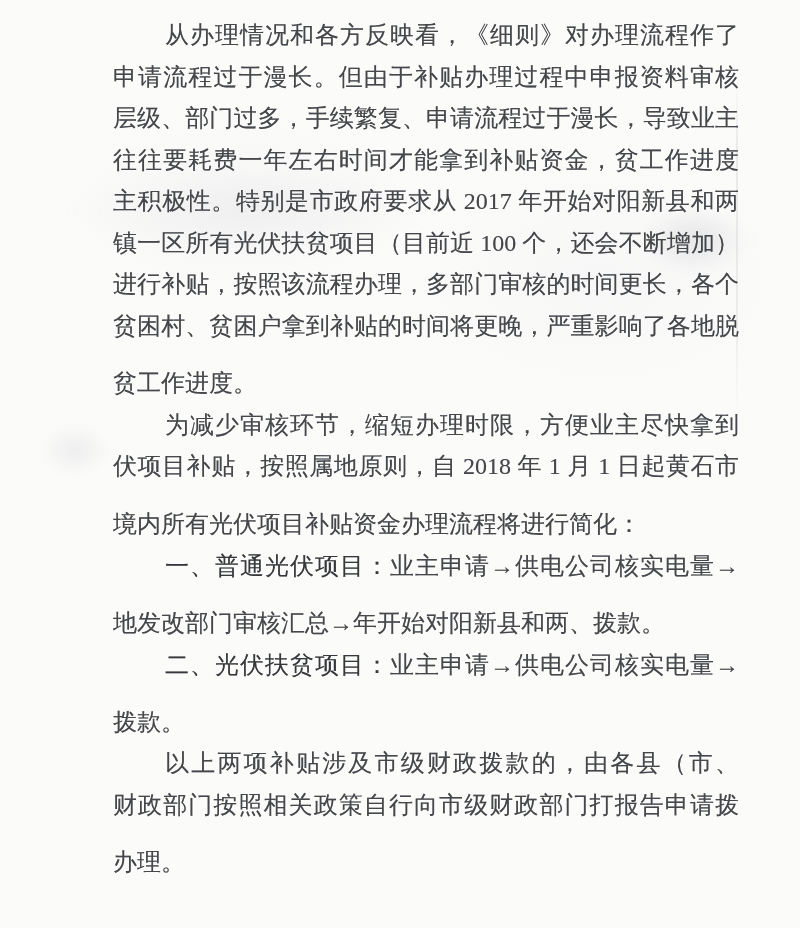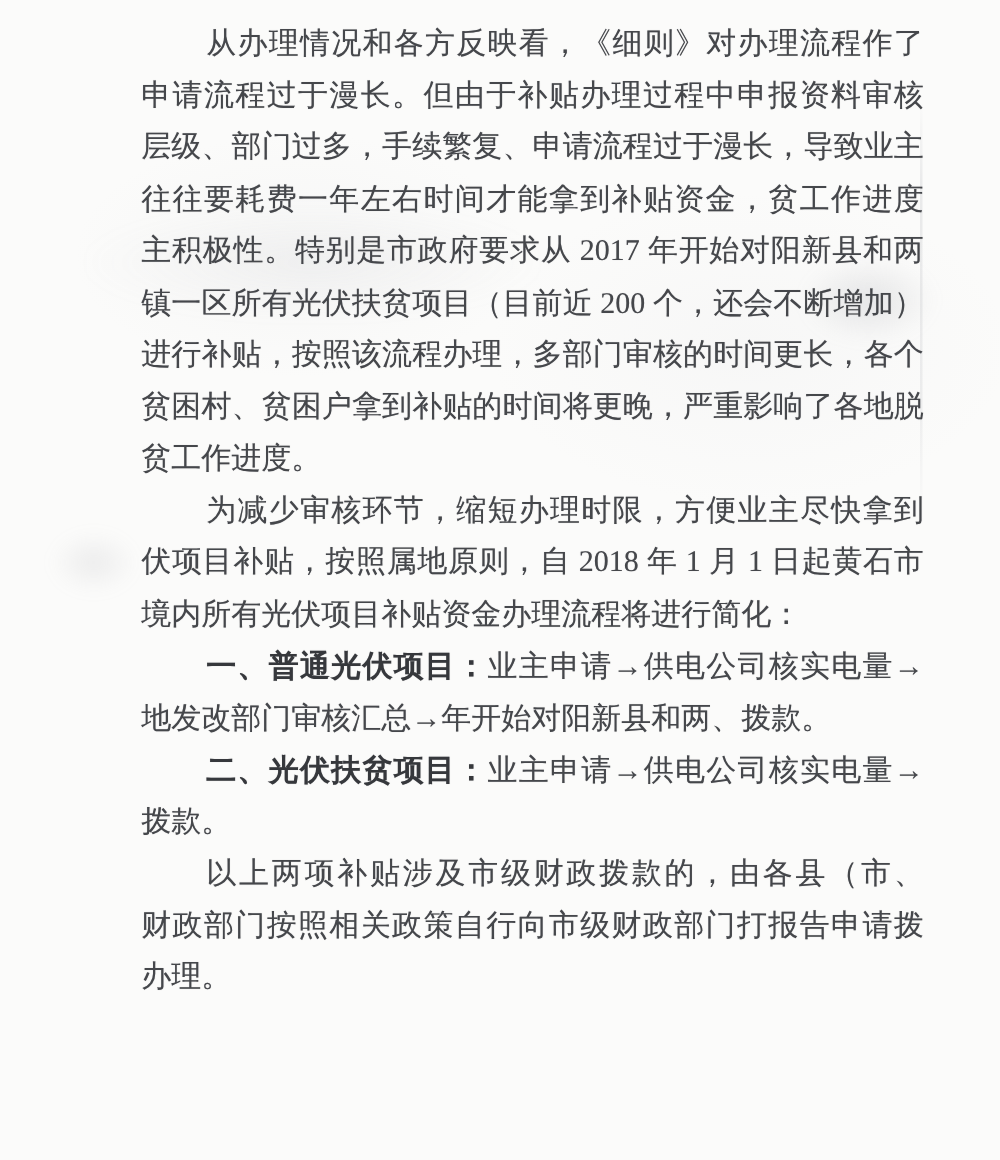--- a/index.html
+++ b/index.html
@@ -55,45 +55,45 @@
     text-shadow: 0 0 0.6px rgba(70,72,78,0.45);
     filter: blur(0.25px);
   }
   .line {
     height: 41.5px;
     line-height: 41.5px;
     white-space: nowrap;
     text-align: justify;
   }
   .line.j { text-align-last: justify; white-space: normal; overflow: hidden; }
-  .line.e { text-align-last: left; }
+  .line.e { text-align-last: left; margin-top: 16px; }
   .line.indent { text-indent: 52px; }
   .lead {
     font-family: "Liberation Sans", "DejaVu Sans", sans-serif;
-    font-weight: 700;
+    font-weight: 400;
     color: #36383c;
   }
 </style>
 </head>
 <body>
 
 <div class="page">
 
   <div class="smudge s3"></div>
   <div class="smudge s1"></div>
   <div class="smudge s2"></div>
   <div class="edge-line"></div>
 
   <div class="textblock">
     <div class="line indent j">从办理情况和各方反映看，《细则》对办理流程作了详</div>
     <div class="line j">申请流程过于漫长。但由于补贴办理过程中申报资料审核</div>
     <div class="line j">层级、部门过多，手续繁复、申请流程过于漫长，导致业主</div>
     <div class="line j">往往要耗费一年左右时间才能拿到补贴资金，贫工作进度</div>
     <div class="line j">主积极性。特别是市政府要求从 2017 年开始对阳新县和两</div>
-    <div class="line j">镇一区所有光伏扶贫项目（目前近 200 个，还会不断增加）</div>
+    <div class="line j">镇一区所有光伏扶贫项目（目前近 100 个，还会不断增加）</div>
     <div class="line j">进行补贴，按照该流程办理，多部门审核的时间更长，各个</div>
     <div class="line j">贫困村、贫困户拿到补贴的时间将更晚，严重影响了各地脱</div>
     <div class="line e">贫工作进度。</div>
     <div class="line indent j">为减少审核环节，缩短办理时限，方便业主尽快拿到光</div>
     <div class="line j">伏项目补贴，按照属地原则，自 2018 年 1 月 1 日起黄石市</div>
     <div class="line e">境内所有光伏项目补贴资金办理流程将进行简化：</div>
     <div class="line indent j"><span class="lead">一、普通光伏项目：</span><span>业主申请→供电公司核实电量→属</span></div>
     <div class="line e">地发改部门审核汇总→年开始对阳新县和两、拨款。</div>
     <div class="line indent j"><span class="lead">二、光伏扶贫项目：</span><span>业主申请→供电公司核实电量→属</span></div>
     <div class="line e">拨款。</div>

